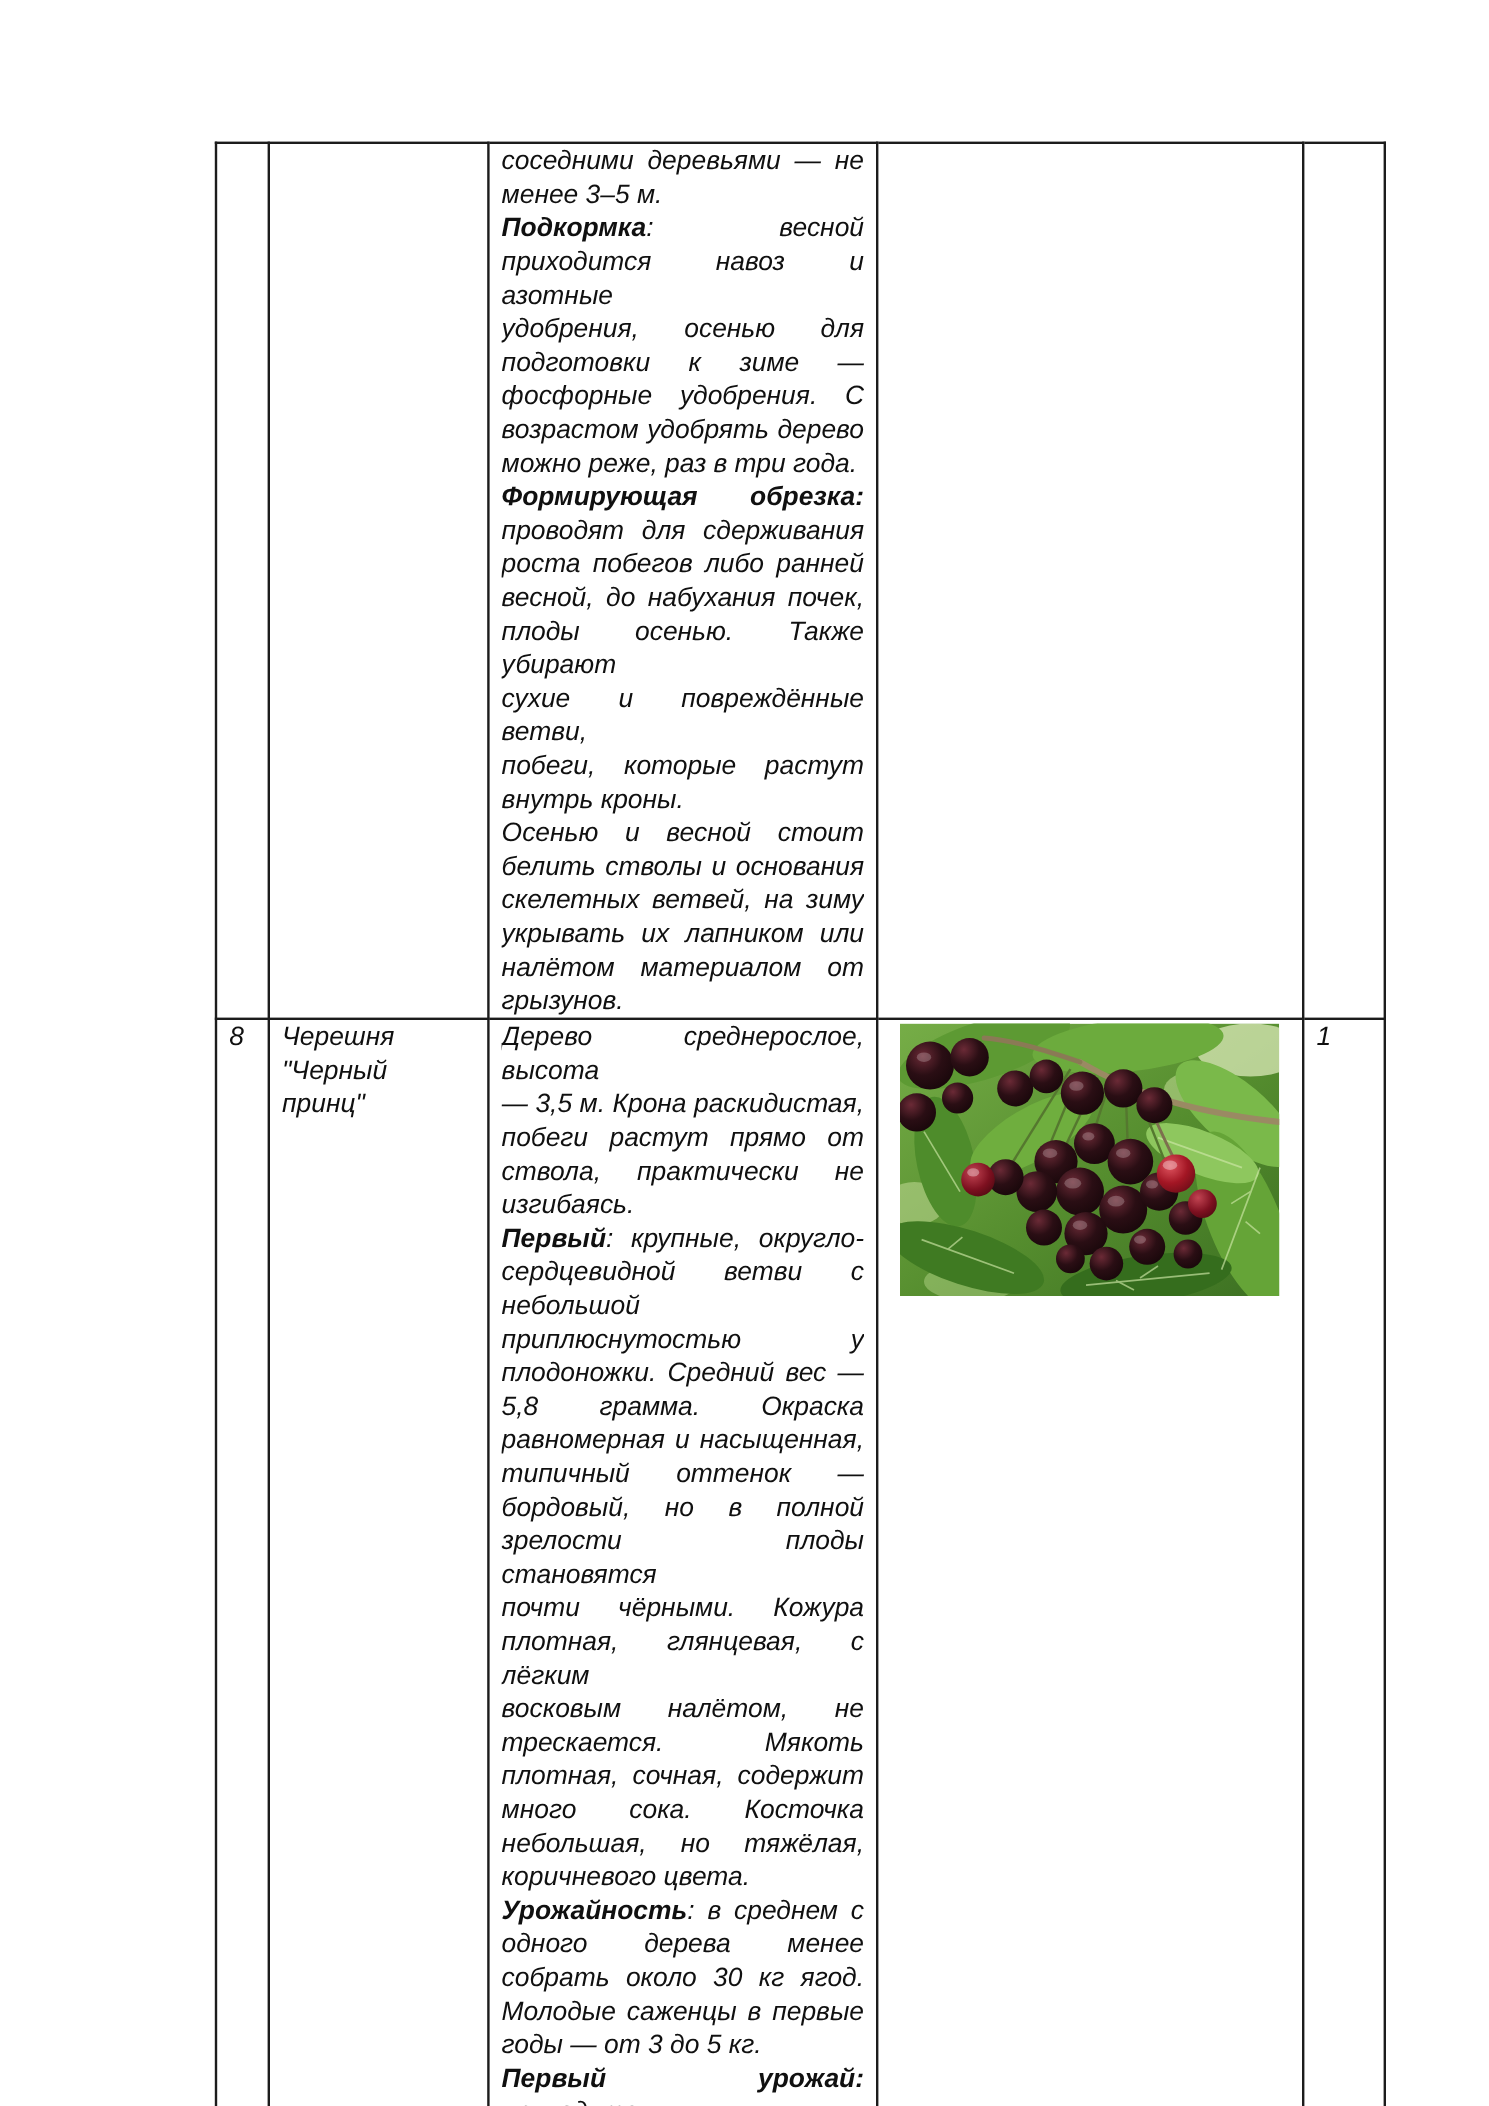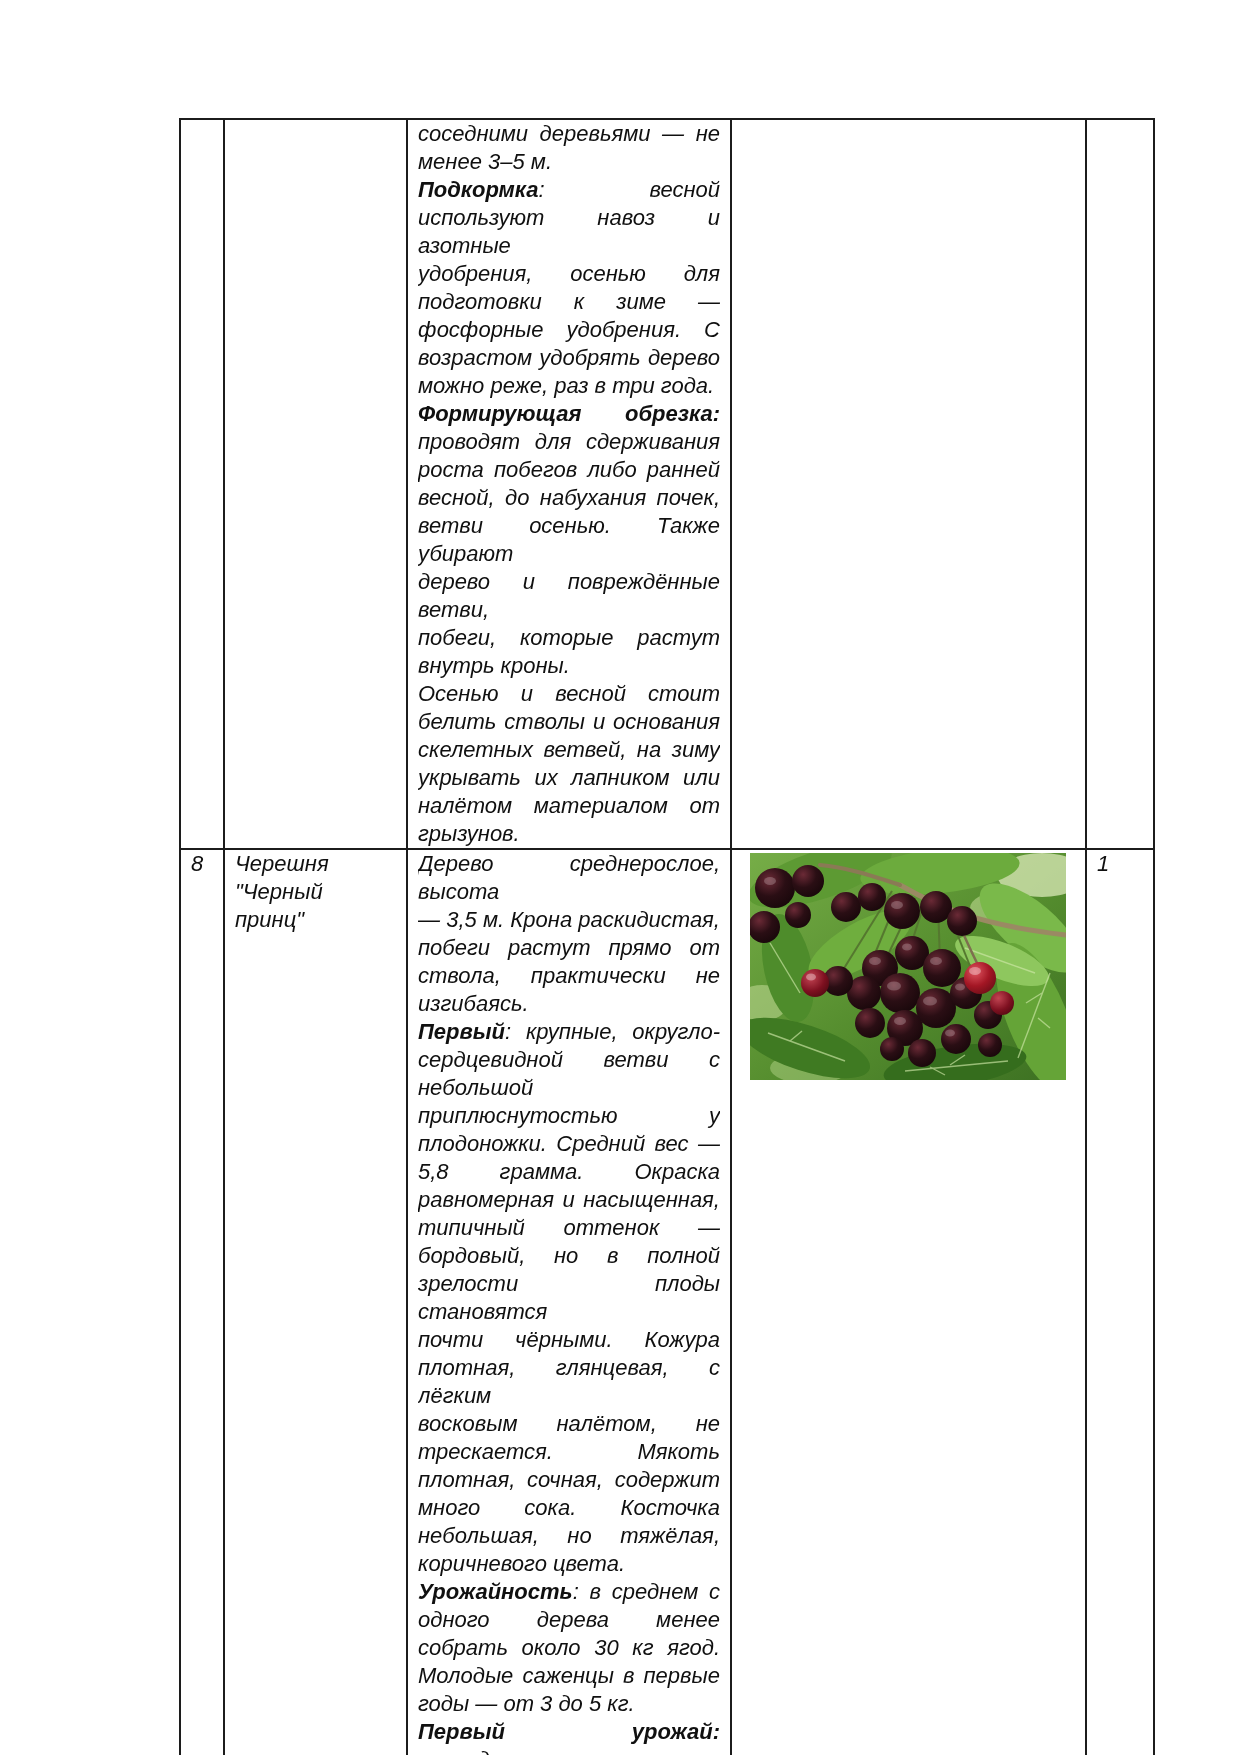--- a/index.html
+++ b/index.html
@@ -49,34 +49,34 @@
           <div></div>
         </td>
         <td>
           <div>
               <div>
                 <div class="tline">соседними деревьями — не</div>
                 <div class="tline plast">менее 3–5 м.</div>
               </div>
               <div>
                 <div class="tline"><b>Подкормка</b>: весной</div>
-                <div class="tline">используют навоз и азотные</div>
+                <div class="tline">приходится навоз и азотные</div>
                 <div class="tline">удобрения, осенью для</div>
                 <div class="tline">подготовки к зиме —</div>
                 <div class="tline">фосфорные удобрения. С</div>
                 <div class="tline">возрастом удобрять дерево</div>
                 <div class="tline plast">можно реже, раз в три года.</div>
               </div>
               <div>
                 <div class="tline"><b>Формирующая обрезка:</b></div>
                 <div class="tline">проводят для сдерживания</div>
                 <div class="tline">роста побегов либо ранней</div>
                 <div class="tline">весной, до набухания почек,</div>
-                <div class="tline">ветви осенью. Также убирают</div>
-                <div class="tline">дерево и повреждённые ветви,</div>
+                <div class="tline">плоды осенью. Также убирают</div>
+                <div class="tline">сухие и повреждённые ветви,</div>
                 <div class="tline">побеги, которые растут</div>
                 <div class="tline plast">внутрь кроны.</div>
               </div>
               <div>
                 <div class="tline">Осенью и весной стоит</div>
                 <div class="tline">белить стволы и основания</div>
                 <div class="tline">скелетных ветвей, на зиму</div>
                 <div class="tline">укрывать их лапником или</div>
                 <div class="tline">налётом материалом от</div>
                 <div class="tline plast">грызунов.</div>

